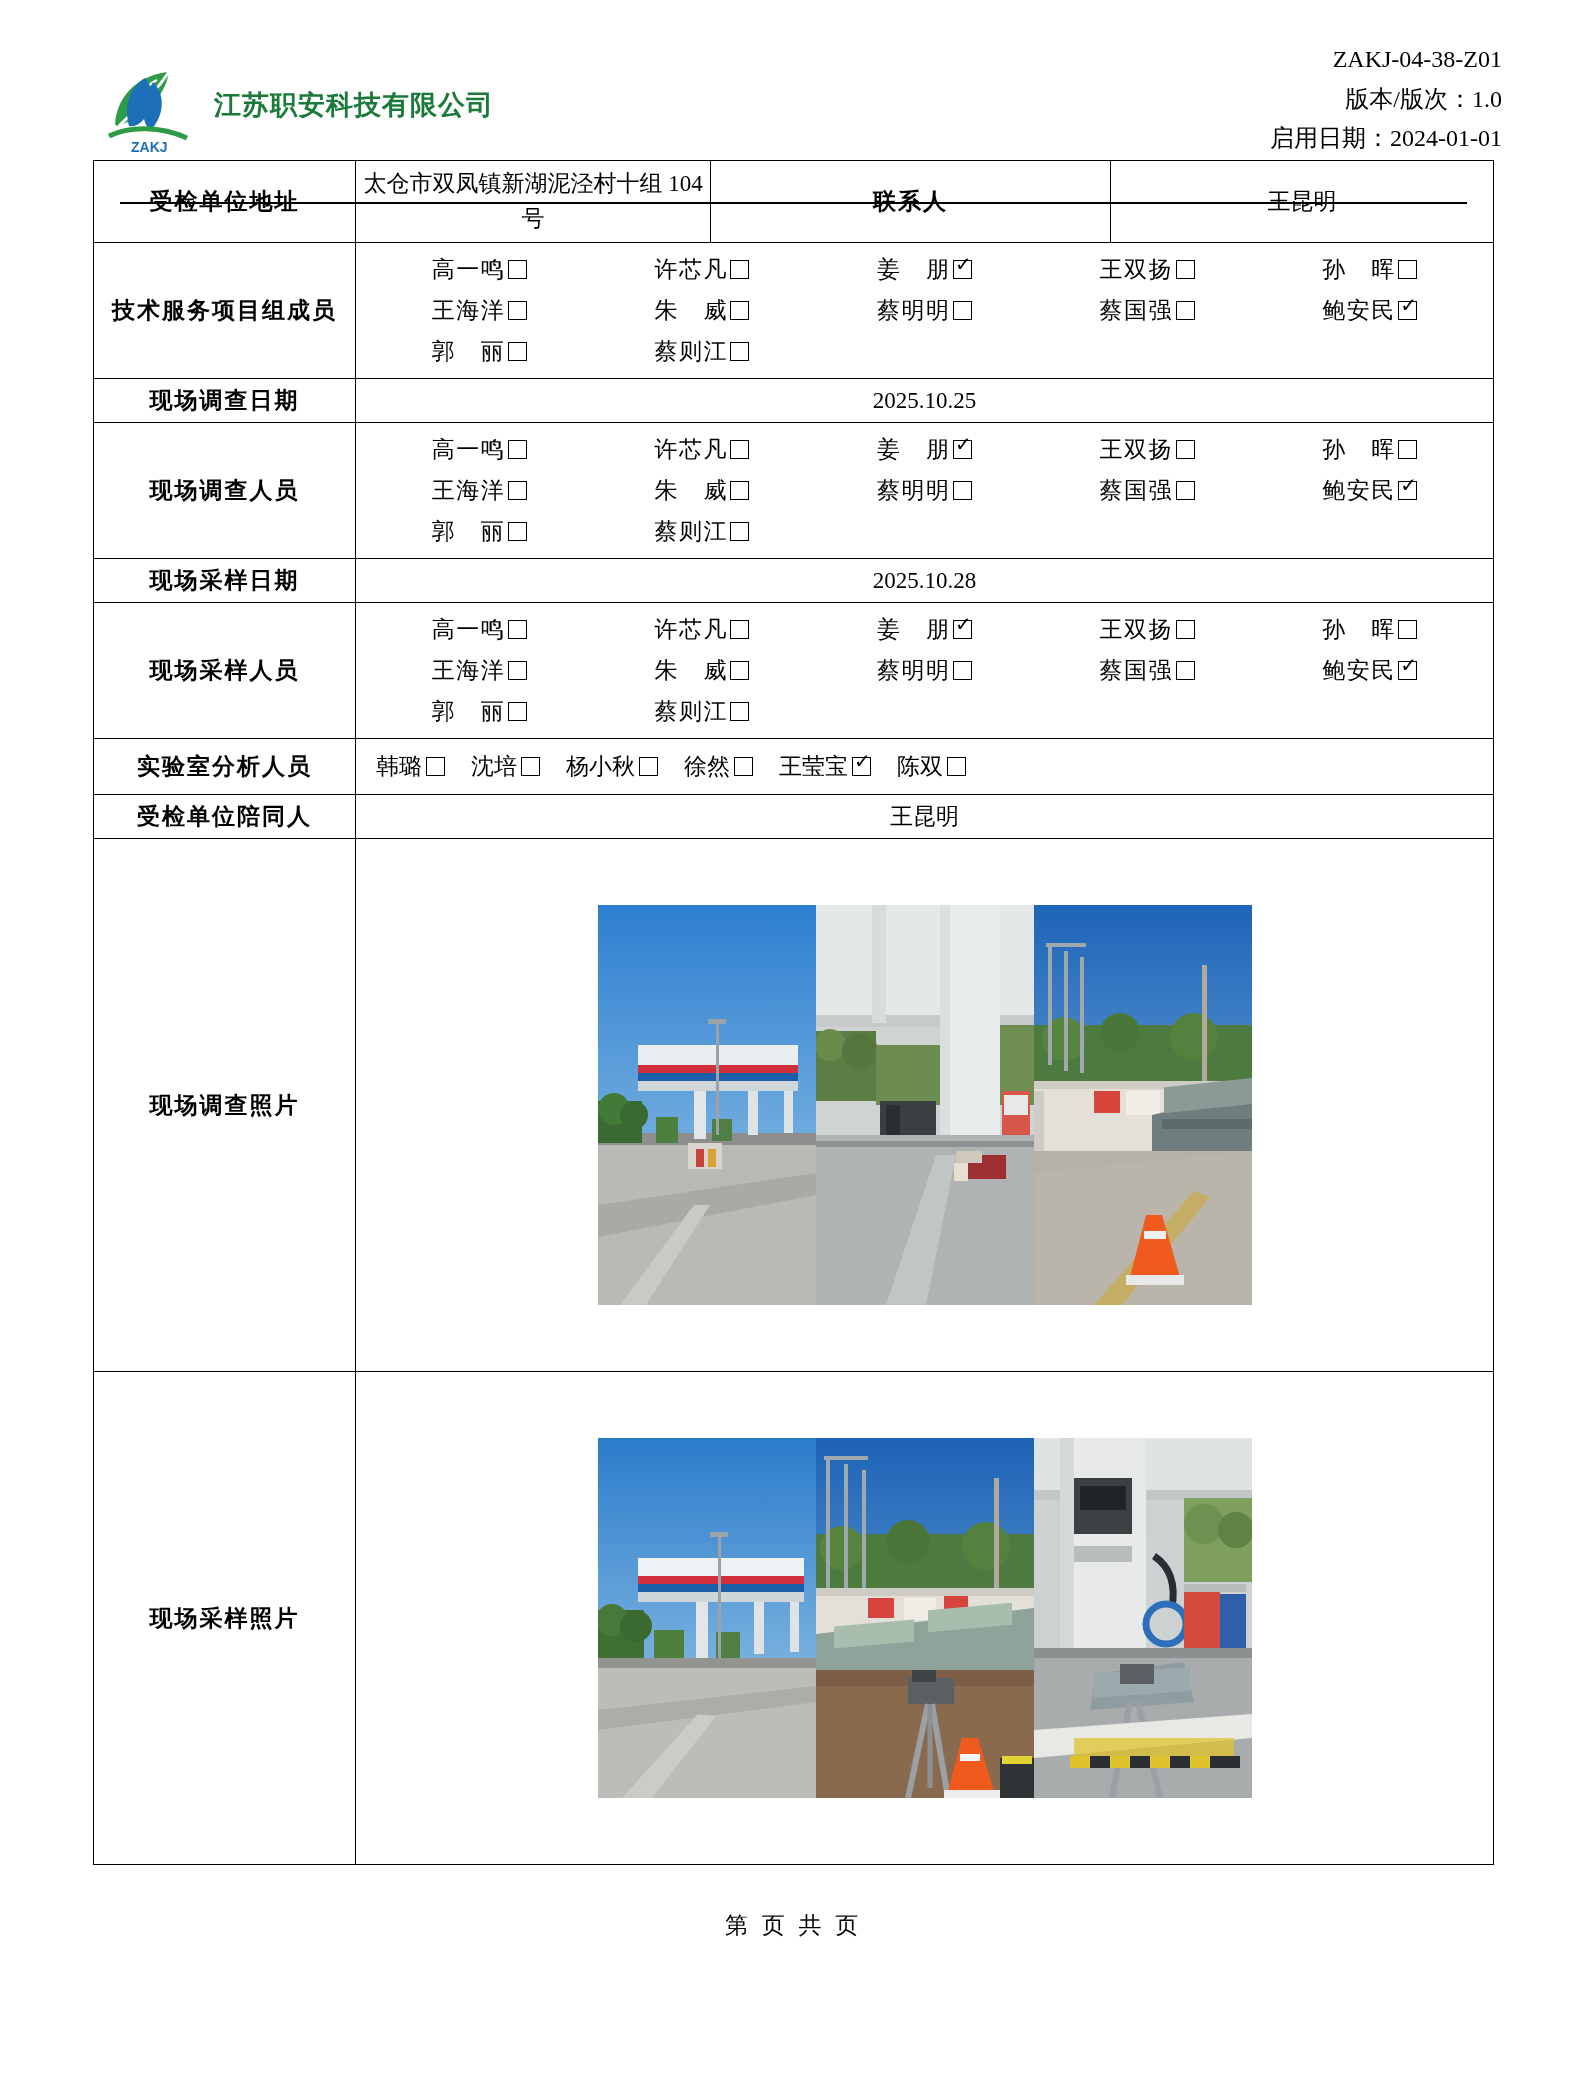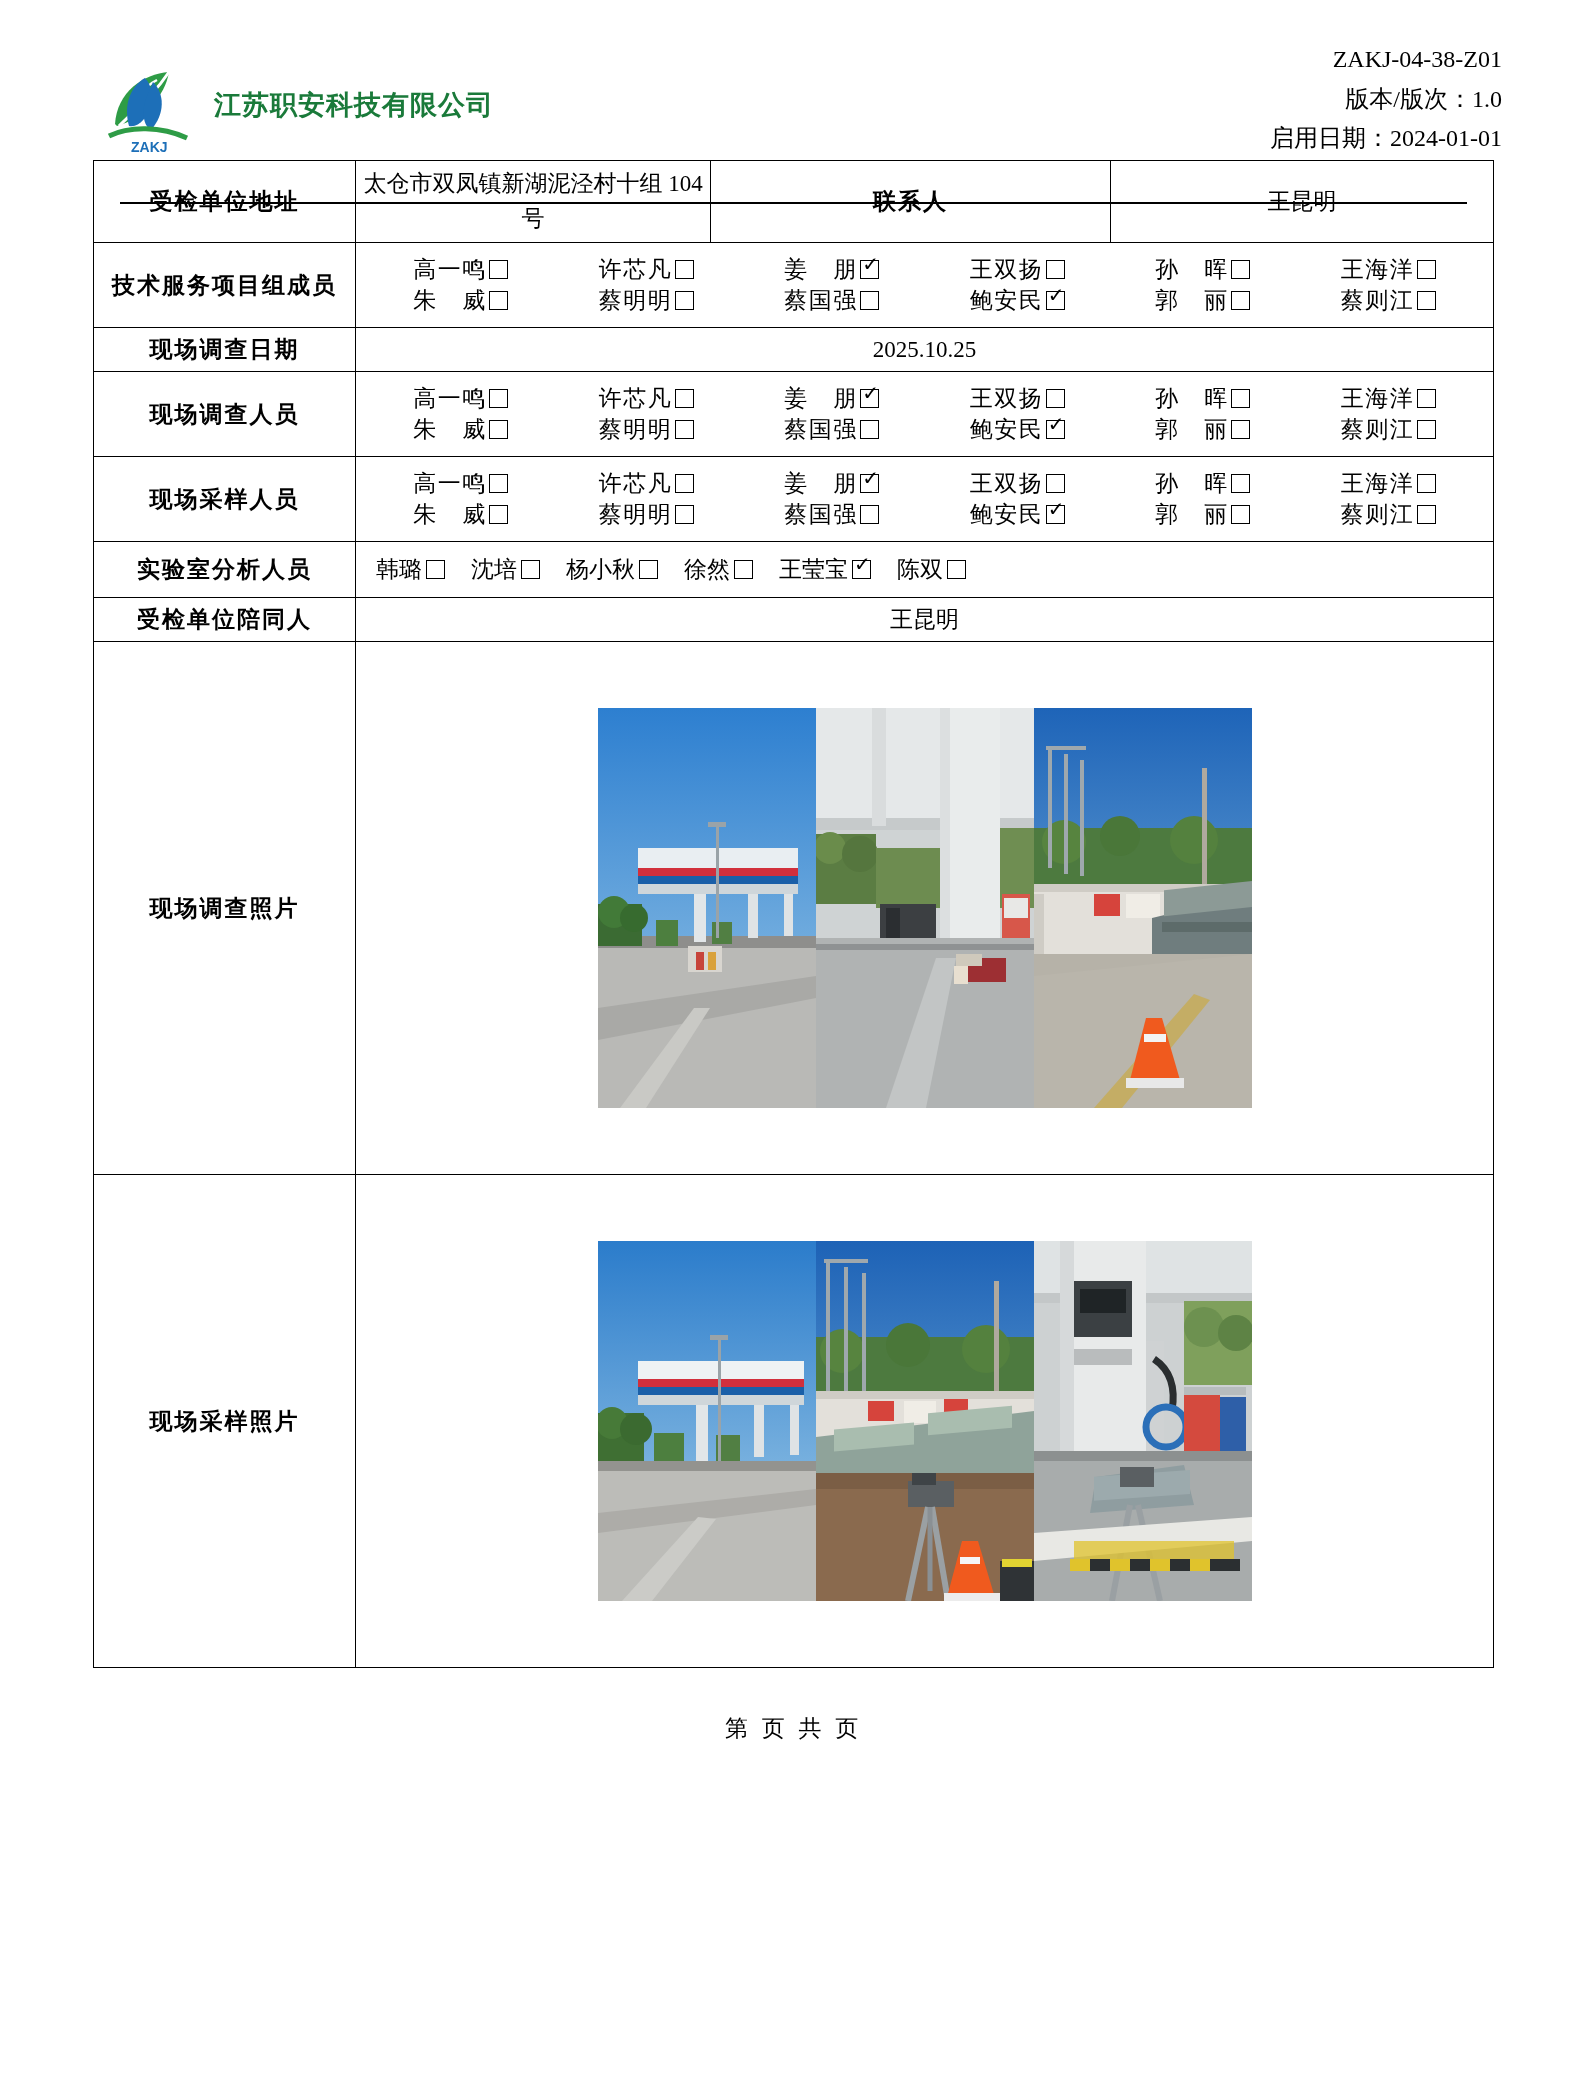--- a/index.html
+++ b/index.html
@@ -95,21 +95,22 @@
     text-align: center;
     font-weight: bold;
     letter-spacing: 2px;
     white-space: nowrap;
   }
   .ctr { text-align: center; }
 
   
   .names {
     display: grid;
-    grid-template-columns: repeat(6, 1fr);
+    grid-template-columns: repeat(5, 1fr);
+    row-gap: 10px;
     padding: 5px 6px 5px 6px;
   }
   .name-cell {
     display: flex;
     align-items: center;
     justify-content: center;
     font-size: 23px;
     white-space: nowrap;
   }
   .nm {
@@ -340,20 +341,24 @@
                 <span class="cb"></span>
               </div>
           <div class="name-cell">
                 <span class="nm">蔡则江</span>
                 <span class="cb"></span>
               </div>
         </div>
       </td>
     </tr>
 
+    <tr>
+      <td class="lbl">现场采样日期</td>
+      <td colspan="5" class="ctr">2025.10.28</td>
+    </tr>
 
     <tr>
       <td class="lbl">现场采样人员</td>
       <td colspan="5">
         <div class="names">
           <div class="name-cell">
                 <span class="nm">高一鸣</span>
                 <span class="cb"></span>
               </div>
           <div class="name-cell">

